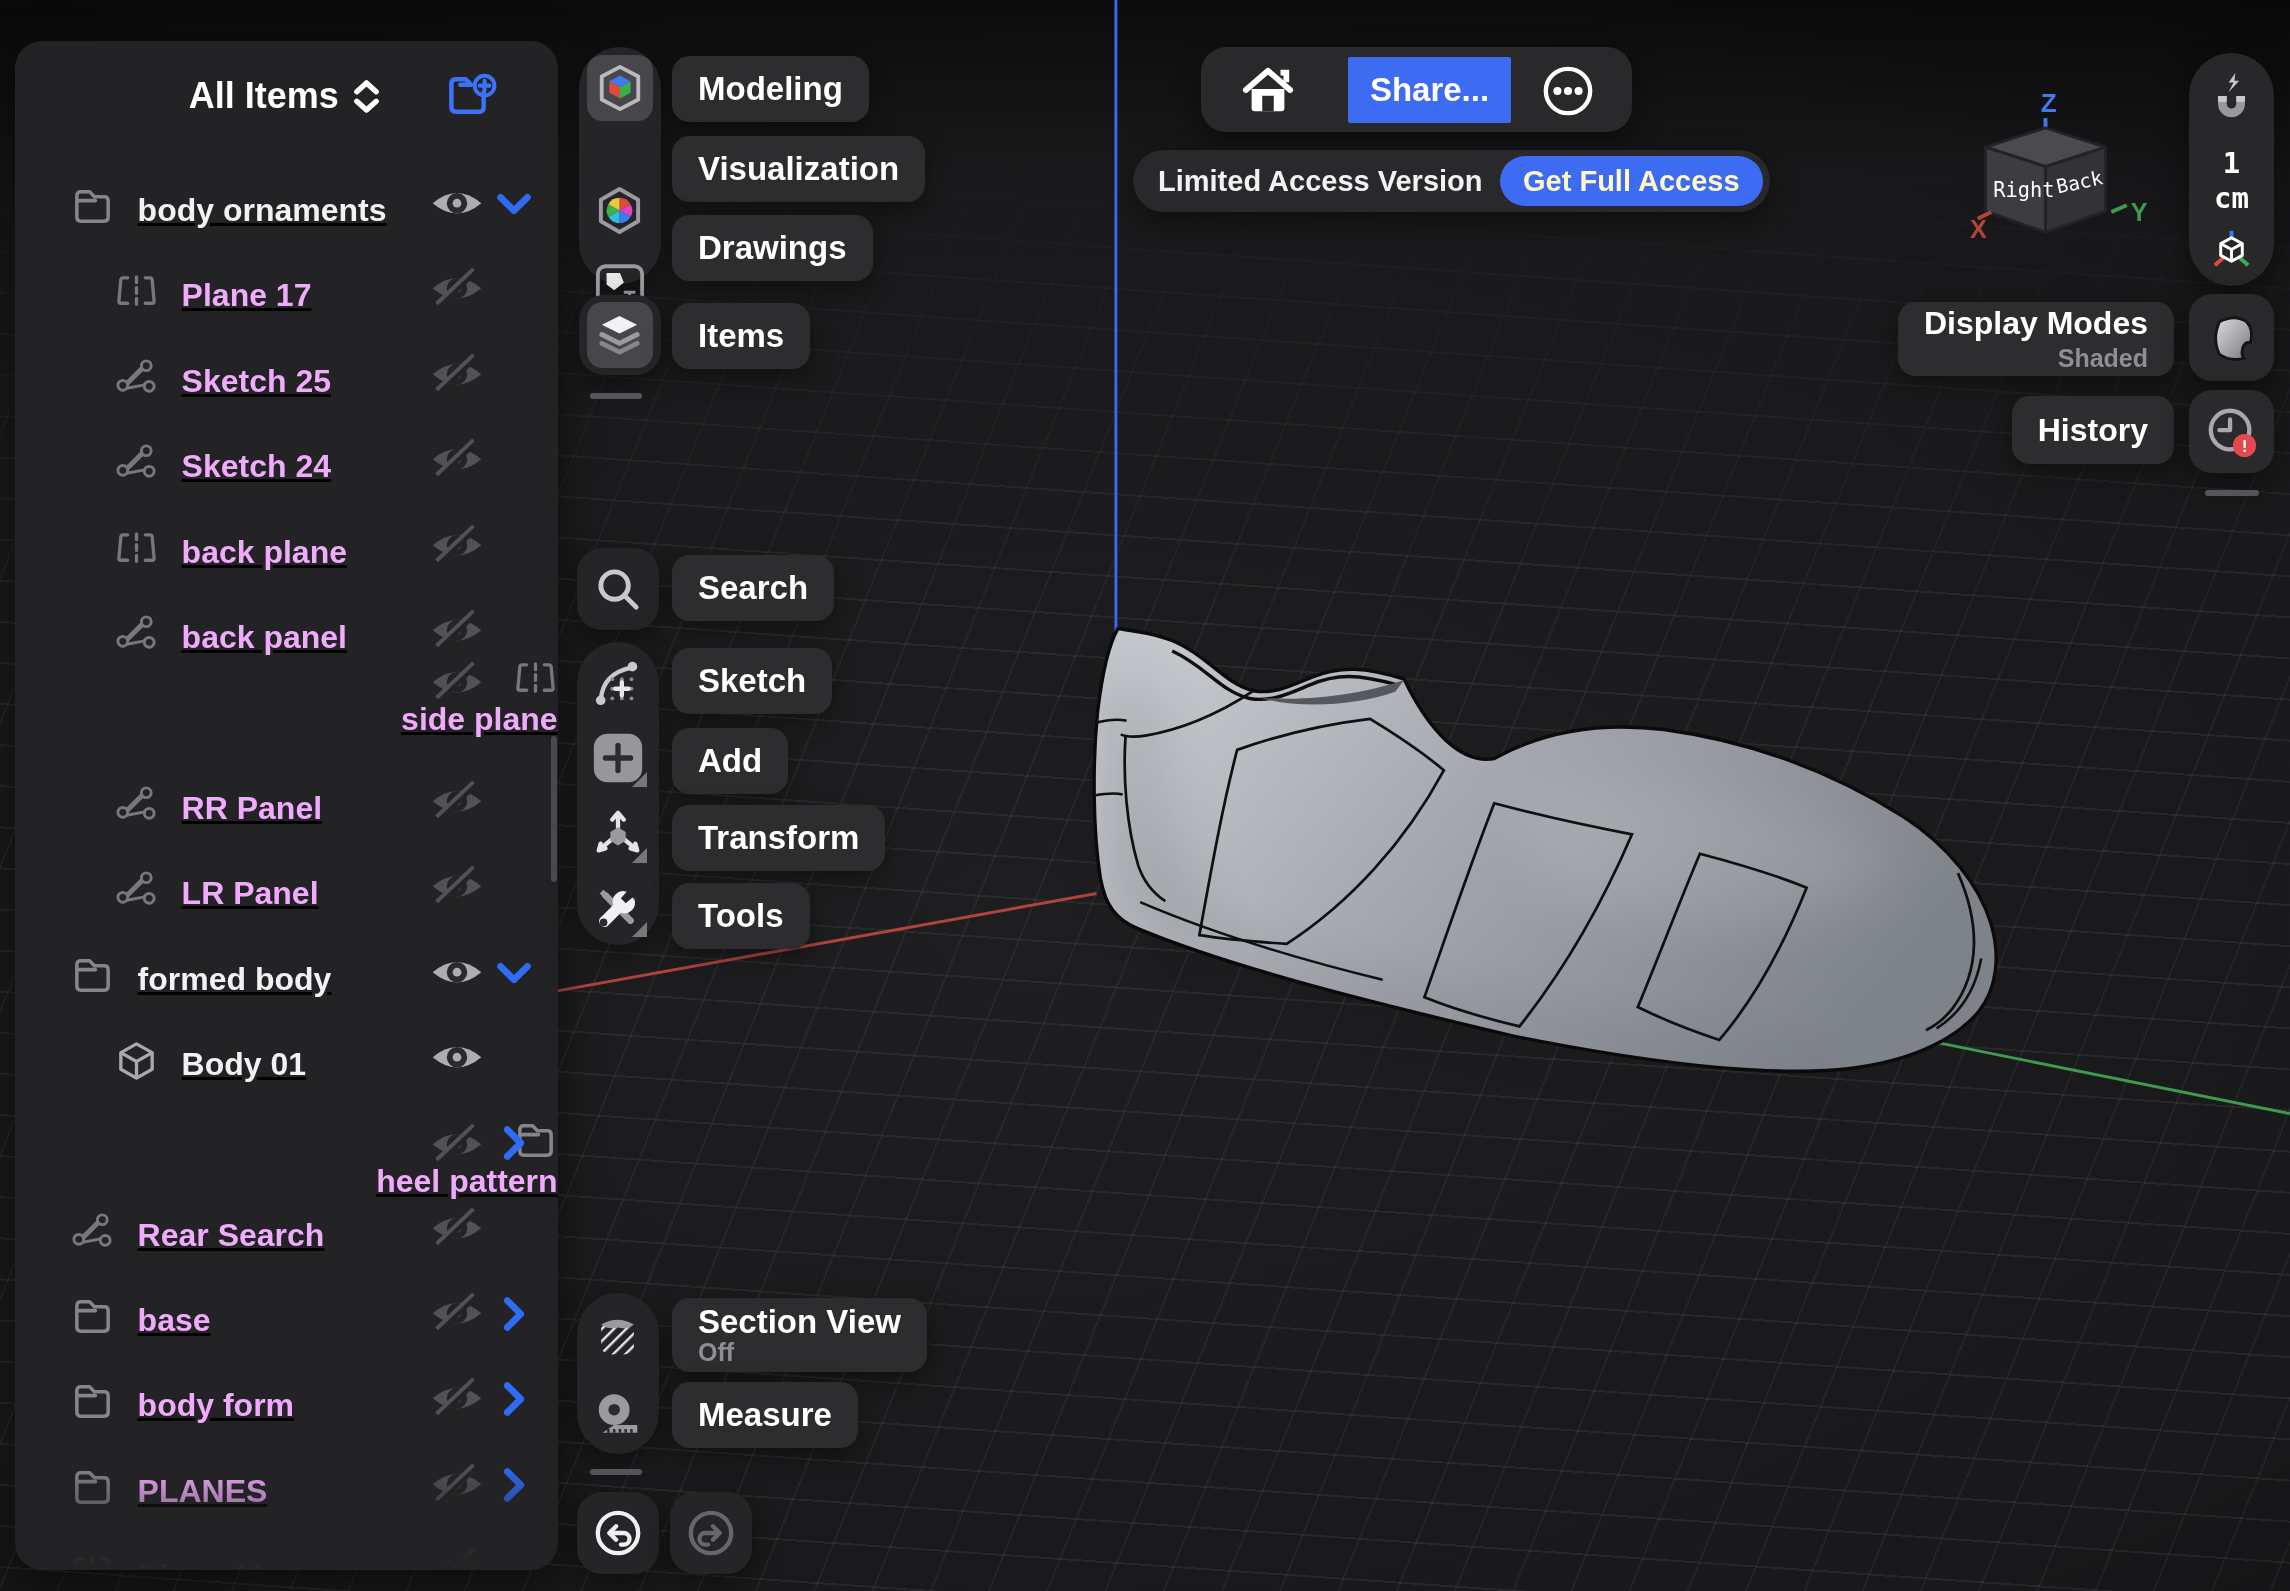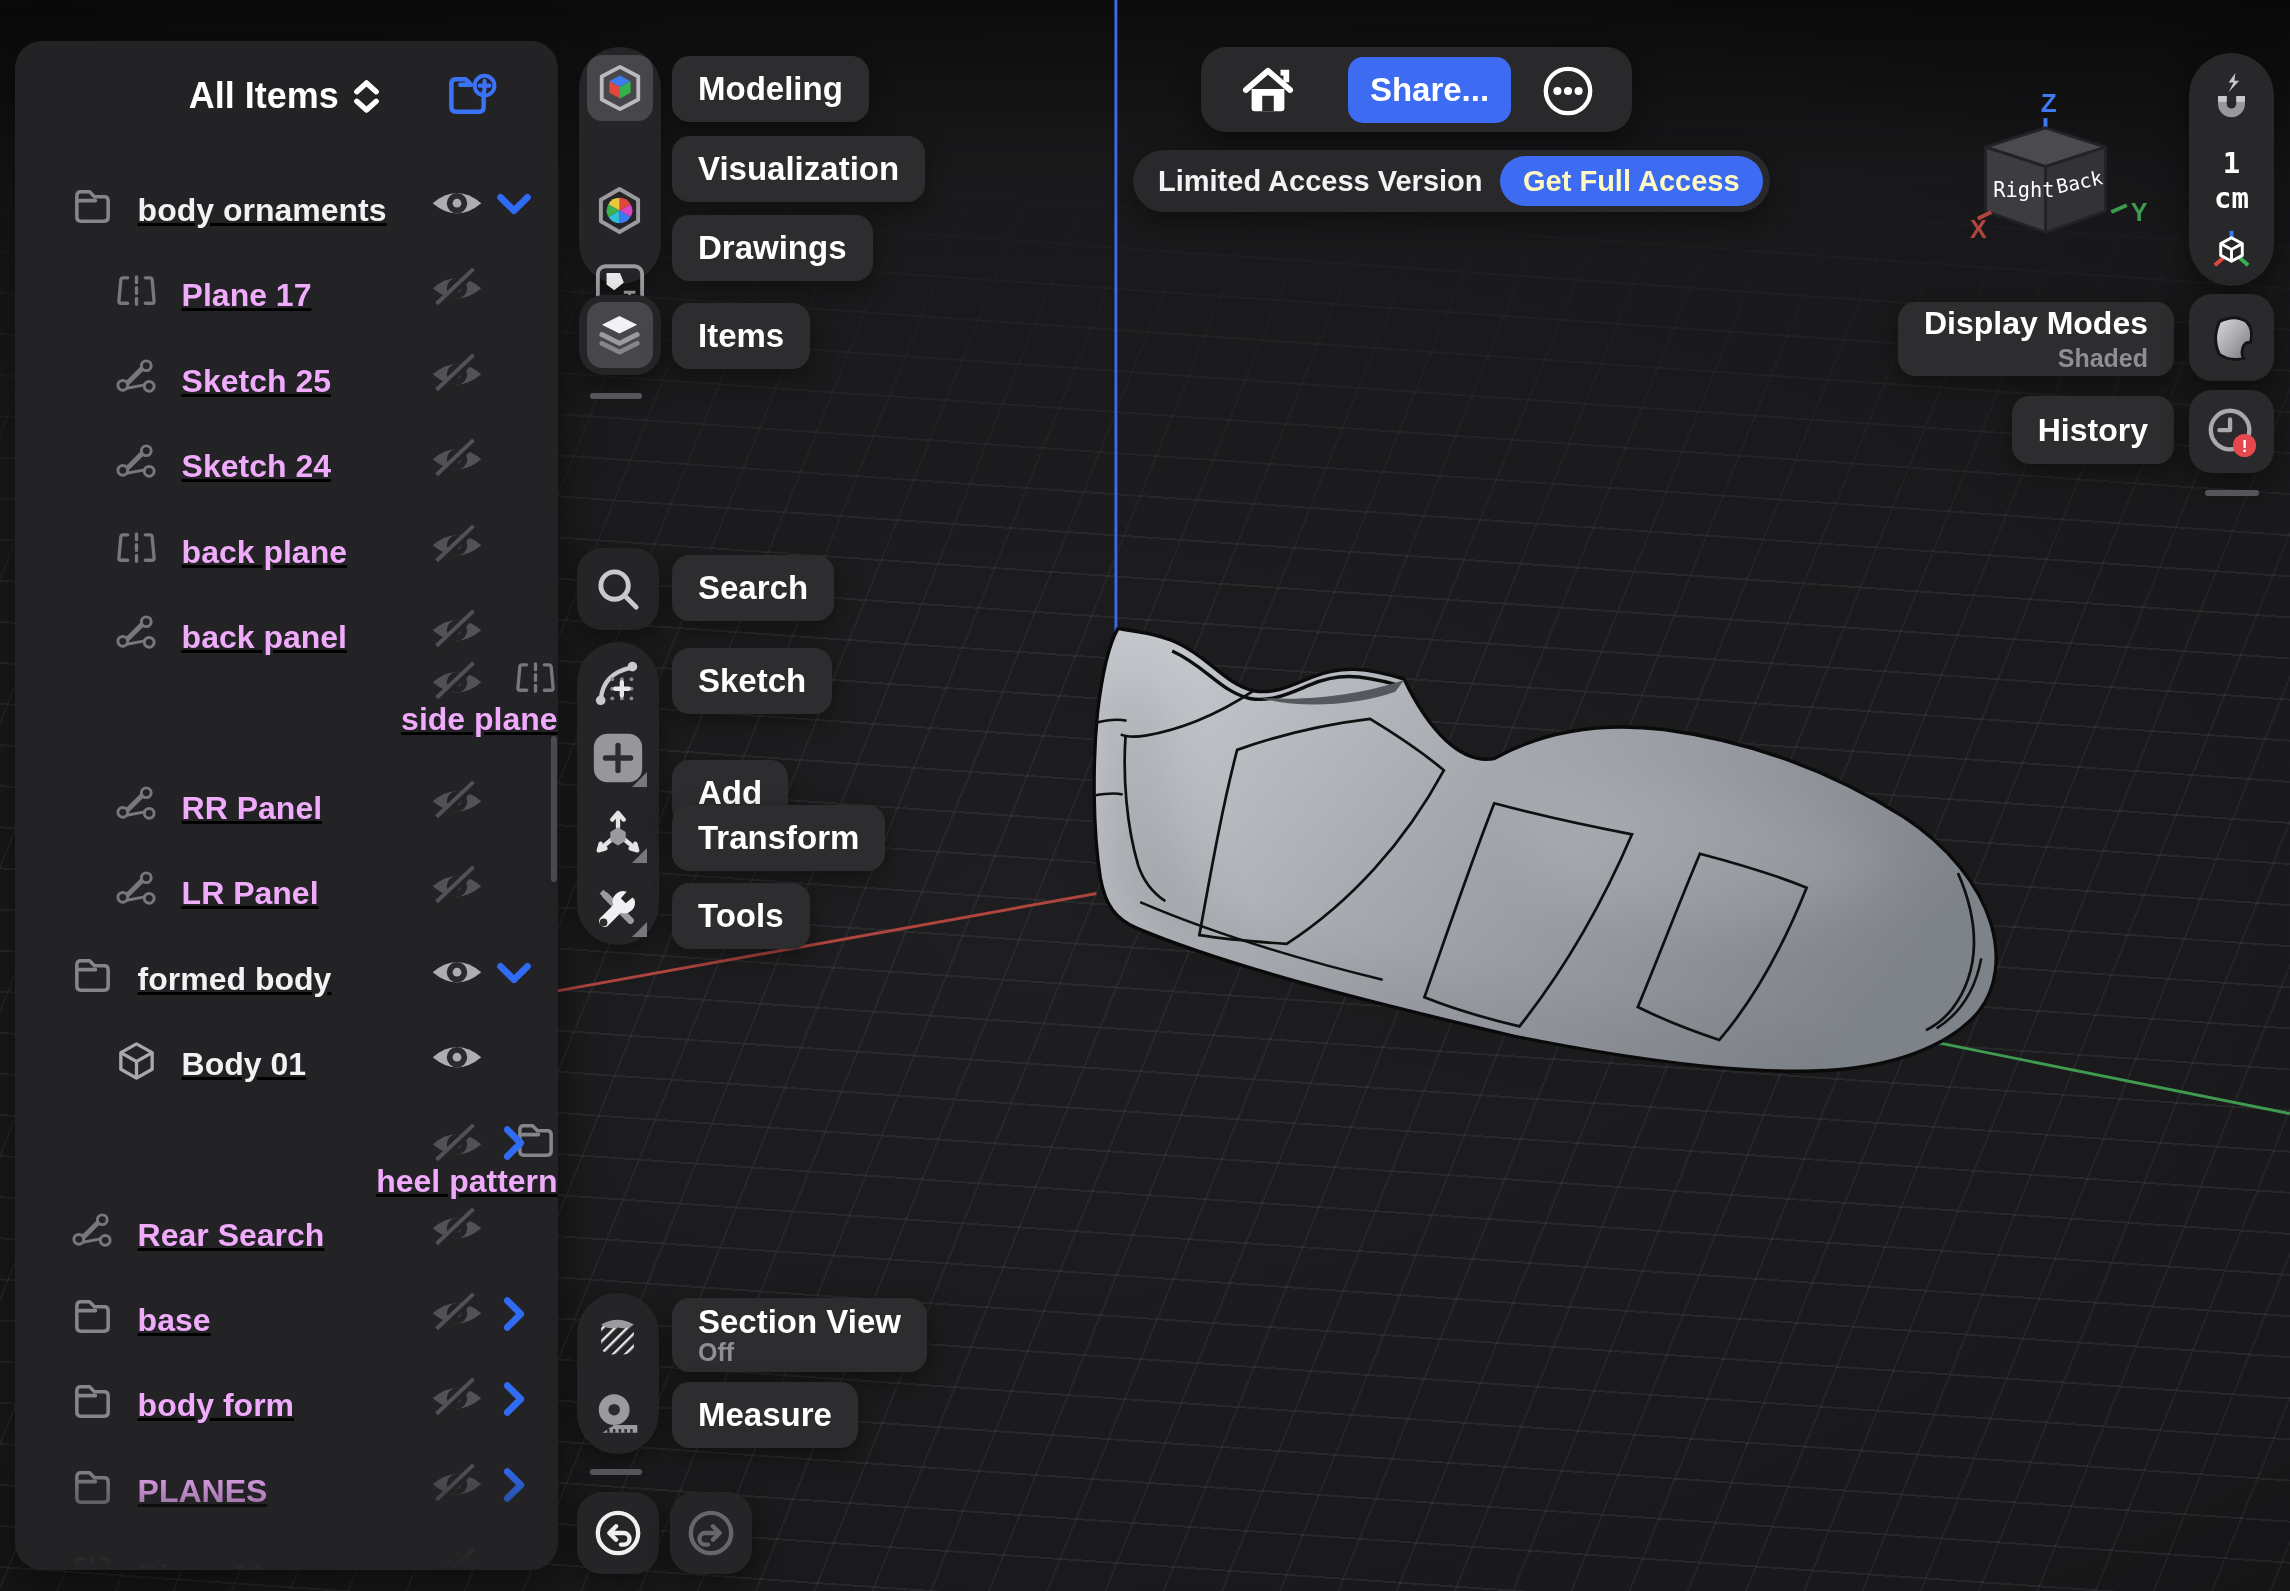--- a/index.html
+++ b/index.html
@@ -51,21 +51,21 @@
   .railbtn{position:absolute;background:#252527;border-radius:25px;box-shadow:0 9.7px 29px rgba(0,0,0,.45);}
   .cell{position:absolute;left:7.8px;width:66px;height:66px;border-radius:15.5px;display:flex;align-items:center;justify-content:center;}
   .cell.sel{background:#47474b;}
   .corner{position:absolute;right:3.9px;bottom:3.9px;width:0;height:0;border-left:15.5px solid transparent;border-bottom:15.5px solid #77777c;}
   .lbl{position:absolute;background:#2d2d30;border-radius:17.5px;color:#fff;font-size:33px;font-weight:700;
        display:flex;align-items:center;padding:0 26px;height:66px;white-space:nowrap;box-shadow:0 7.8px 23px rgba(0,0,0,.4);}
   .lbl .sub{font-size:25px;font-weight:600;color:#8e8e93;}
   .handle{position:absolute;height:5.8px;border-radius:2.9px;background:#55555a;}
   
   #topbar{left:1201px;top:47px;width:431px;height:85px;border-radius:25px;background:#29292b;position:absolute;box-shadow:0 9.7px 29px rgba(0,0,0,.45);}
-  #share-btn{position:absolute;left:147px;top:9.7px;width:163px;height:66px;border-radius:15px;
+  #share-btn{position:absolute;left:147px;top:9.7px;width:163px;height:66px;border-radius:2px;
              display:flex;align-items:center;justify-content:center;color:#fff;font-size:33px;font-weight:600;}
   #home-btn{position:absolute;left:39px;top:16.5px;width:56px;height:52px;}
   #more-btn{position:absolute;right:37px;top:16.5px;width:54px;height:54px;}
   #limited{position:absolute;left:1133px;top:150px;height:62px;border-radius:31px;background:#29292b;
            display:inline-flex;align-items:center;padding:0 7.8px 0 25px;gap:17.5px;box-shadow:0 9.7px 29px rgba(0,0,0,.45);}
   #limited-text{color:#f2f2f4;font-size:29px;font-weight:600;white-space:nowrap;}
   .cta{height:50px;border-radius:25px;display:flex;align-items:center;padding:0 23px;color:#fef9c3;font-size:29px;font-weight:700;white-space:nowrap;}
   
   #unit-pill{position:absolute;left:2189px;top:53px;width:85px;height:233px;border-radius:43px;background:#28282a;box-shadow:0 9.7px 29px rgba(0,0,0,.45);}
   #unit-text{position:absolute;left:0;top:93px;width:100%;text-align:center;color:#fff;
@@ -667,21 +667,21 @@
         <path d="M12 8 L19 15 L15 19 L8 12 Z" fill="#9a9a9f"></path>
         <path d="M44 18 a11 11 0 0 1-14 14 L16 46 a6 6 0 0 1-8-8 L22 24 a11 11 0 0 1 14-14 l-6 7 5 5 7-6 Z" fill="#f0f0f2"></path>
         <circle cx="12" cy="42" r="4" fill="#2c2c2e"></circle>
       </svg>
       <span class="corner"></span>
     </div>
   </div>
   <div class="lbl" style="left:672px;top:648px;">
       <span>Sketch</span>
     </div>
-  <div class="lbl" style="left:672px;top:728px;margin-top:32px;">
+  <div class="lbl" style="left:672px;top:728px;">
       <span>Add</span>
     </div>
   <div class="lbl" style="left:672px;top:805px;">
       <span>Transform</span>
     </div>
   <div class="lbl" style="left:672px;top:883px;">
       <span>Tools</span>
     </div>
 
   <div class="rail" style="left:577px;top:1293px;width:82px;height:161px;">

